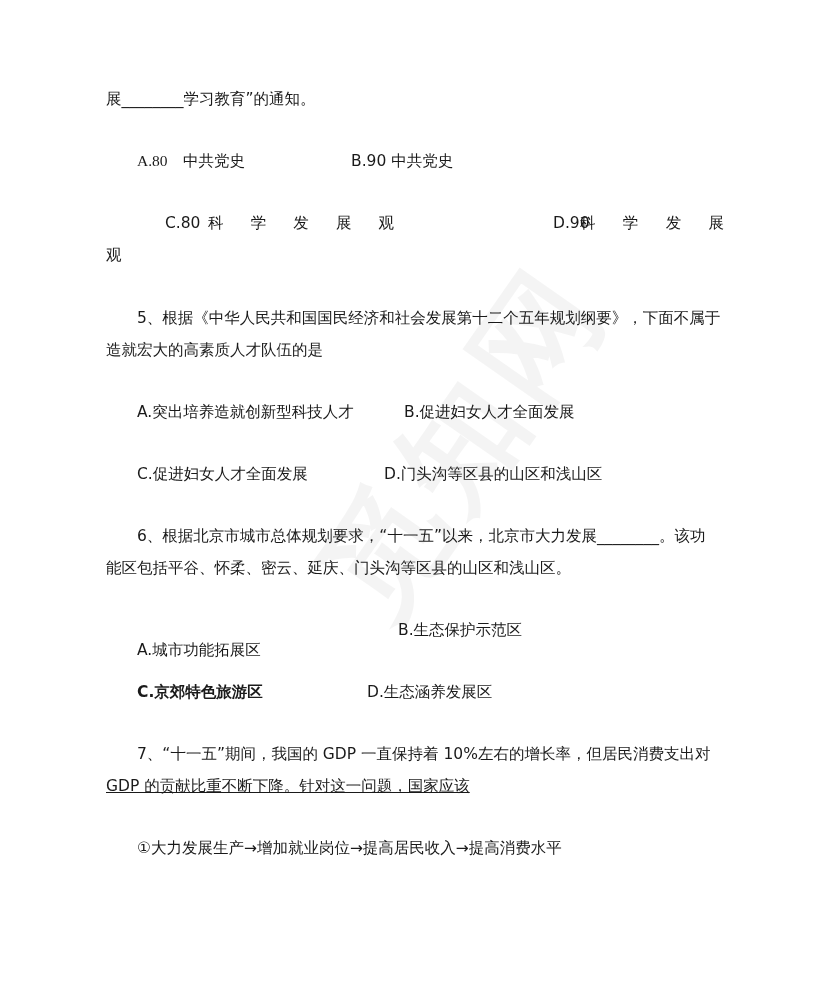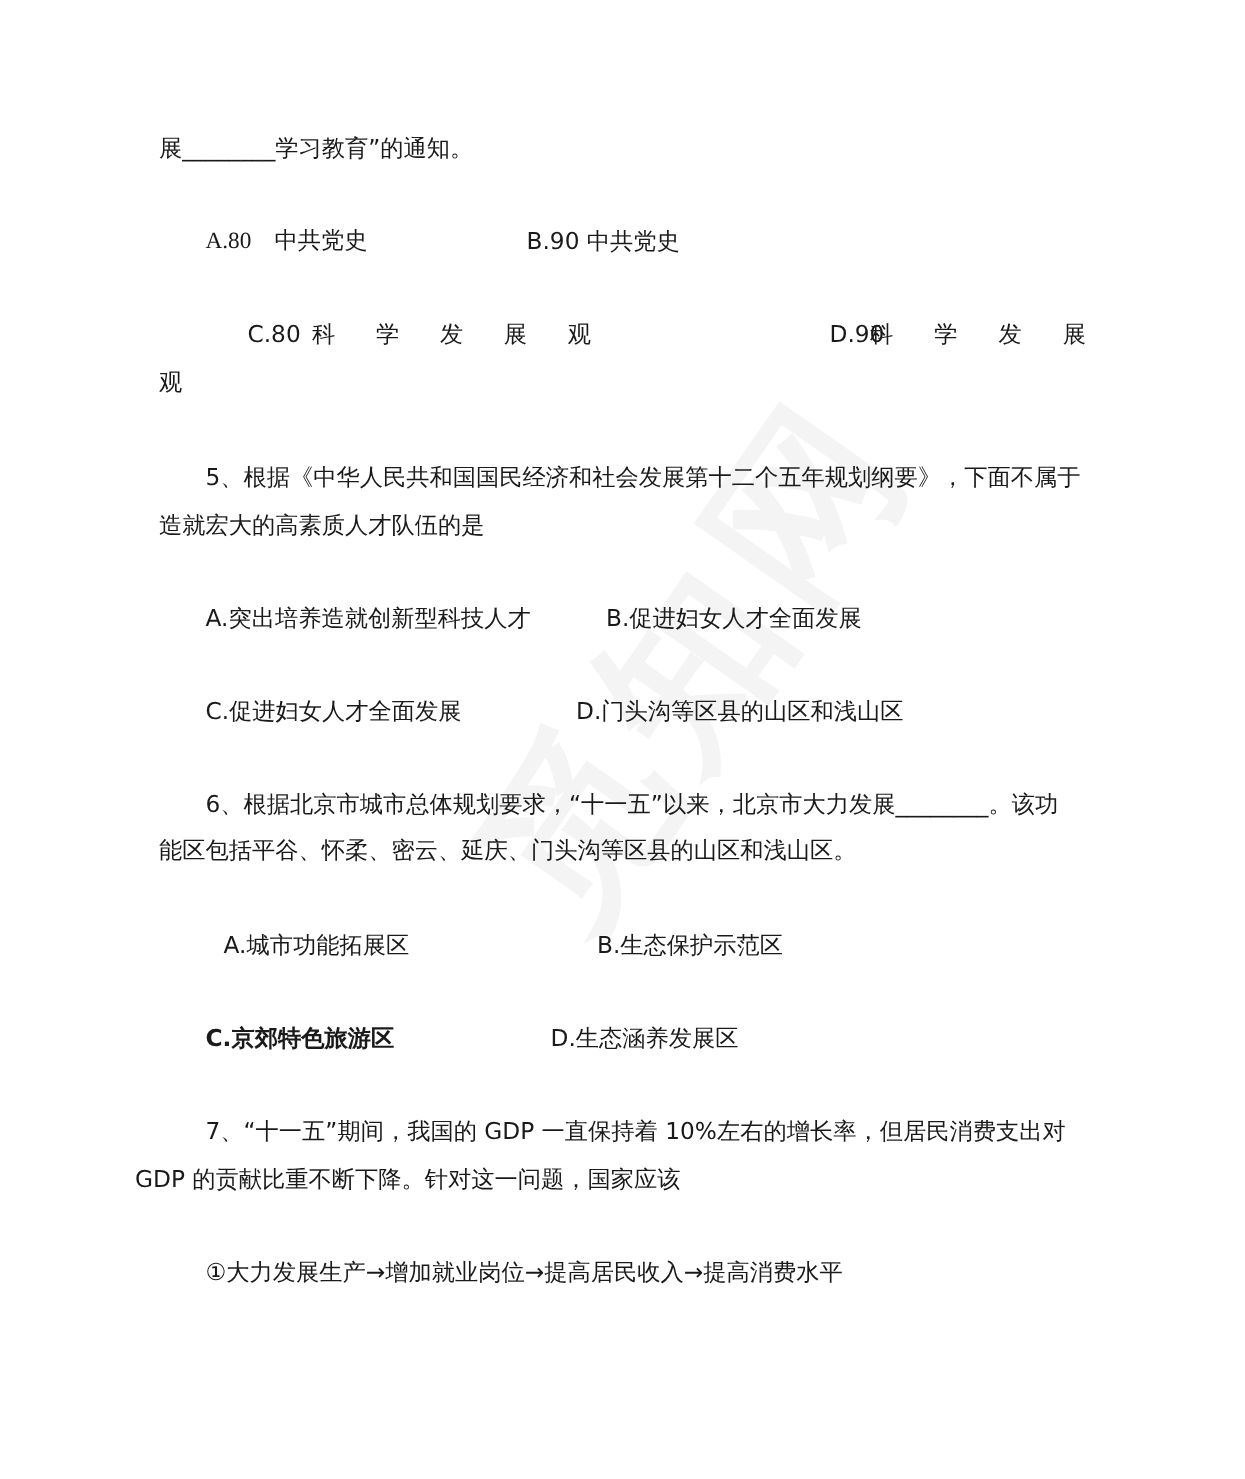--- a/index.html
+++ b/index.html
@@ -78,22 +78,22 @@
   <div class="line" style="left:106px; top:340px;">造就宏大的高素质人才队伍的是</div>
 
   <div class="line" style="left:137px; top:402px;">A.突出培养造就创新型科技人才</div>
   <div class="line" style="left:404px; top:402px;">B.促进妇女人才全面发展</div>
   <div class="line" style="left:137px; top:464px;">C.促进妇女人才全面发展</div>
   <div class="line" style="left:384px; top:464px;">D.门头沟等区县的山区和浅山区</div>
 
   <div class="line" style="left:137px; top:526px;">6、根据北京市城市总体规划要求，“十一五”以来，北京市大力发展________。该功</div>
   <div class="line" style="left:106px; top:558px;font-family:Liberation Serif, serif;">能区包括平谷、怀柔、密云、延庆、门头沟等区县的山区和浅山区。</div>
 
-  <div class="line" style="left:137px; top:620px;margin-left:12px;">A.城市功能拓展区</div>
+  <div class="line" style="left:137px; top:640px;">A.城市功能拓展区</div>
   <div class="line" style="left:367px; top:620px;margin-left:31px;">B.生态保护示范区</div>
   <div class="line" style="left:137px; top:682px;font-weight:bold;">C.京郊特色旅游区</div>
   <div class="line" style="left:367px; top:682px;text-align:right;">D.生态涵养发展区</div>
 
   <div class="line" style="left:137px; top:744px;">7、“十一五”期间，我国的 GDP 一直保持着 10%左右的增长率，但居民消费支出对</div>
-  <div class="line" style="left:90px; top:776px;">GDP 的贡献比重不断下降。针对这一问题，国家应该</div>
+  <div class="line" style="left:106px; top:776px;text-decoration:underline;">GDP 的贡献比重不断下降。针对这一问题，国家应该</div>
   <div class="line" style="left:137px; top:838px;">①大力发展生产→增加就业岗位→提高居民收入→提高消费水平</div>
 
 </div>
 
 </body></html>

